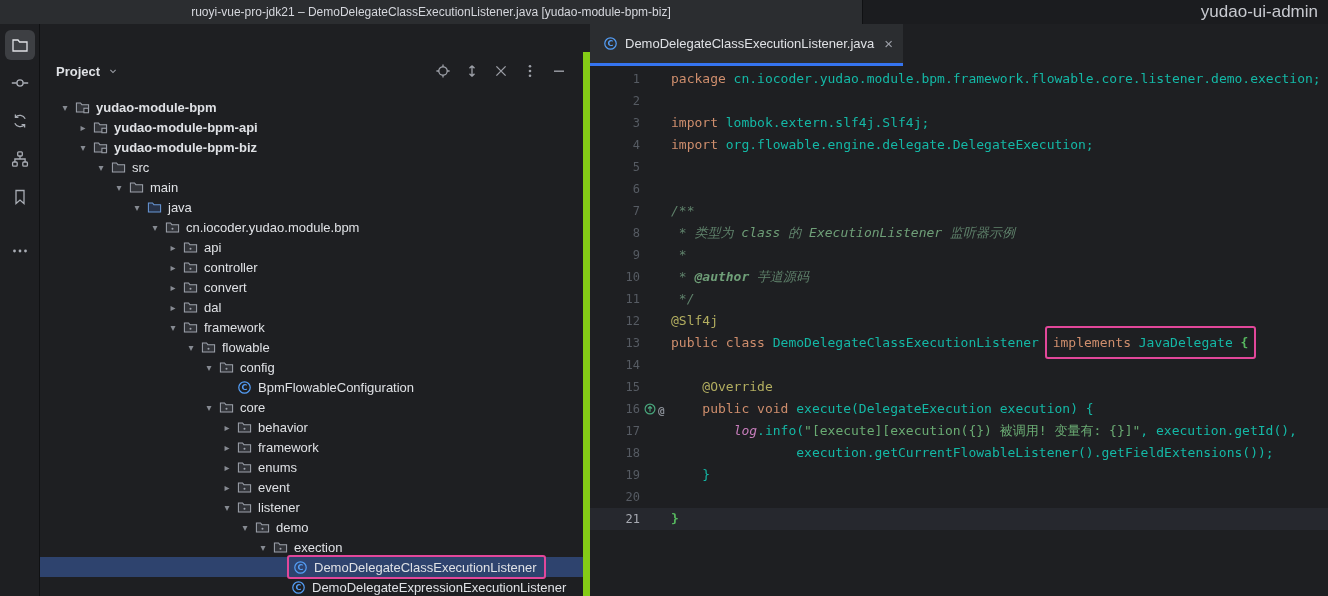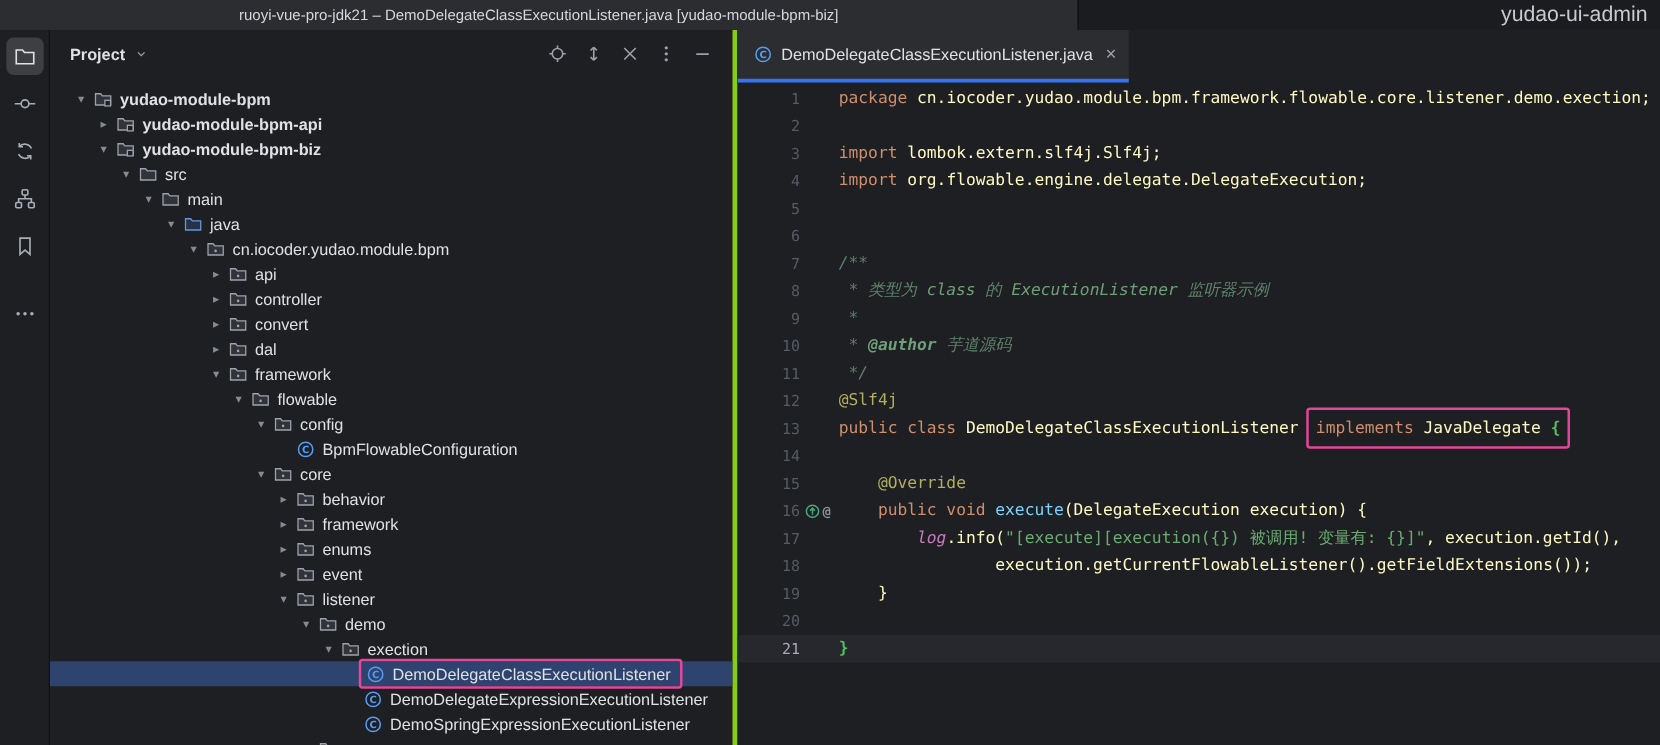--- a/index.html
+++ b/index.html
@@ -13,21 +13,21 @@
 
   .bodyrow{position:absolute;top:24px;left:0;right:0;bottom:0;display:flex;}
 
   
   .activitybar{width:40px;background:#1e1f22;border-right:1px solid #101113;display:flex;flex-direction:column;align-items:center;padding-top:6px;gap:8px;flex:none;}
   .act-item{width:30px;height:30px;border-radius:6px;display:flex;align-items:center;justify-content:center;cursor:pointer;}
   .act-item.active{background:#3d3f43;}
   .act-item.more{margin-top:16px;}
 
   
-  .project-panel{width:550px;background:#1e1f22;border-right:4px solid #84cc16;display:flex;flex-direction:column;overflow:hidden;flex:none;}
+  .project-panel{width:550px;background:#1e1f22;border-right:7px solid #84cc16;display:flex;flex-direction:column;overflow:hidden;flex:none;margin-top:28px;}
   .panel-header{height:38px;display:flex;align-items:center;padding:0 12px 0 16px;gap:5px;flex:none;}
   .panel-title{font-size:13px;font-weight:bold;color:#dfe1e5;}
   .panel-header .grow{flex:1}
   .hdr-icon{width:24px;height:24px;display:flex;align-items:center;justify-content:center;border-radius:4px;cursor:pointer;}
   .tree{flex:1;padding-top:7px;overflow:hidden;position:relative;}
   .tree-row{height:20px;display:flex;align-items:center;font-size:13px;white-space:nowrap;color:#dfe1e5;overflow:visible;}
   .tree-row.selected{background:#2e436e;}
   .chev{width:18px;text-align:center;font-size:10px;color:#868a92;flex:none;}
   .ticon{width:16px;height:16px;flex:none;display:flex;align-items:center;justify-content:center;margin-right:6px;}
   .tlabel{color:#dfe1e5;}
@@ -41,27 +41,27 @@
   .tab-close{color:#9da0a8;font-size:15px;line-height:1;margin-left:3px;}
   .code-area{flex:1;padding-top:2px;font-family:"DejaVu Sans Mono",monospace;font-size:13px;overflow:hidden;}
   .code-line{height:22px;display:flex;align-items:center;}
   .code-line.caret{background:#26282e;}
   .ln{width:50px;flex:none;text-align:right;color:#565b63;font-size:12px;font-family:"DejaVu Sans Mono",monospace;}
   .caret .ln{color:#a8abb3;}
   .gic{width:26px;flex:none;display:flex;align-items:center;gap:2px;padding-left:4px;}
   .gic .at{color:#8c9199;font-size:11px;font-weight:bold;}
   .code{white-space:pre;flex:none;padding-left:5px;line-height:22px;}
   .tok.kw{color:#cf8e6d}
-  .tok.pl{color:#fef9c3}
+  .tok.pl{color:#14b8a6}
   .tok.str{color:#6aab73}
   .tok.doc{color:#5f826b;font-style:italic}
   .tok.docc{color:#6f9f78;font-style:italic}
   .tok.doct{color:#6f9f78;font-style:italic;font-weight:bold}
   .tok.anno{color:#b3ae60}
-  .tok.mth{color:#7dd3fc}
+  .tok.mth{color:#14b8a6}
   .tok.fld{color:#c77dbb;font-style:italic}
   .tok.brc{color:#57b85f;font-weight:bold}
   .code-box{border:2px solid #e2479a;border-radius:3px;padding:7px 6px;margin:0 -2px;}
   svg{display:block}
 </style>
 </head>
 <body>
 
 <div class="screen">
 

